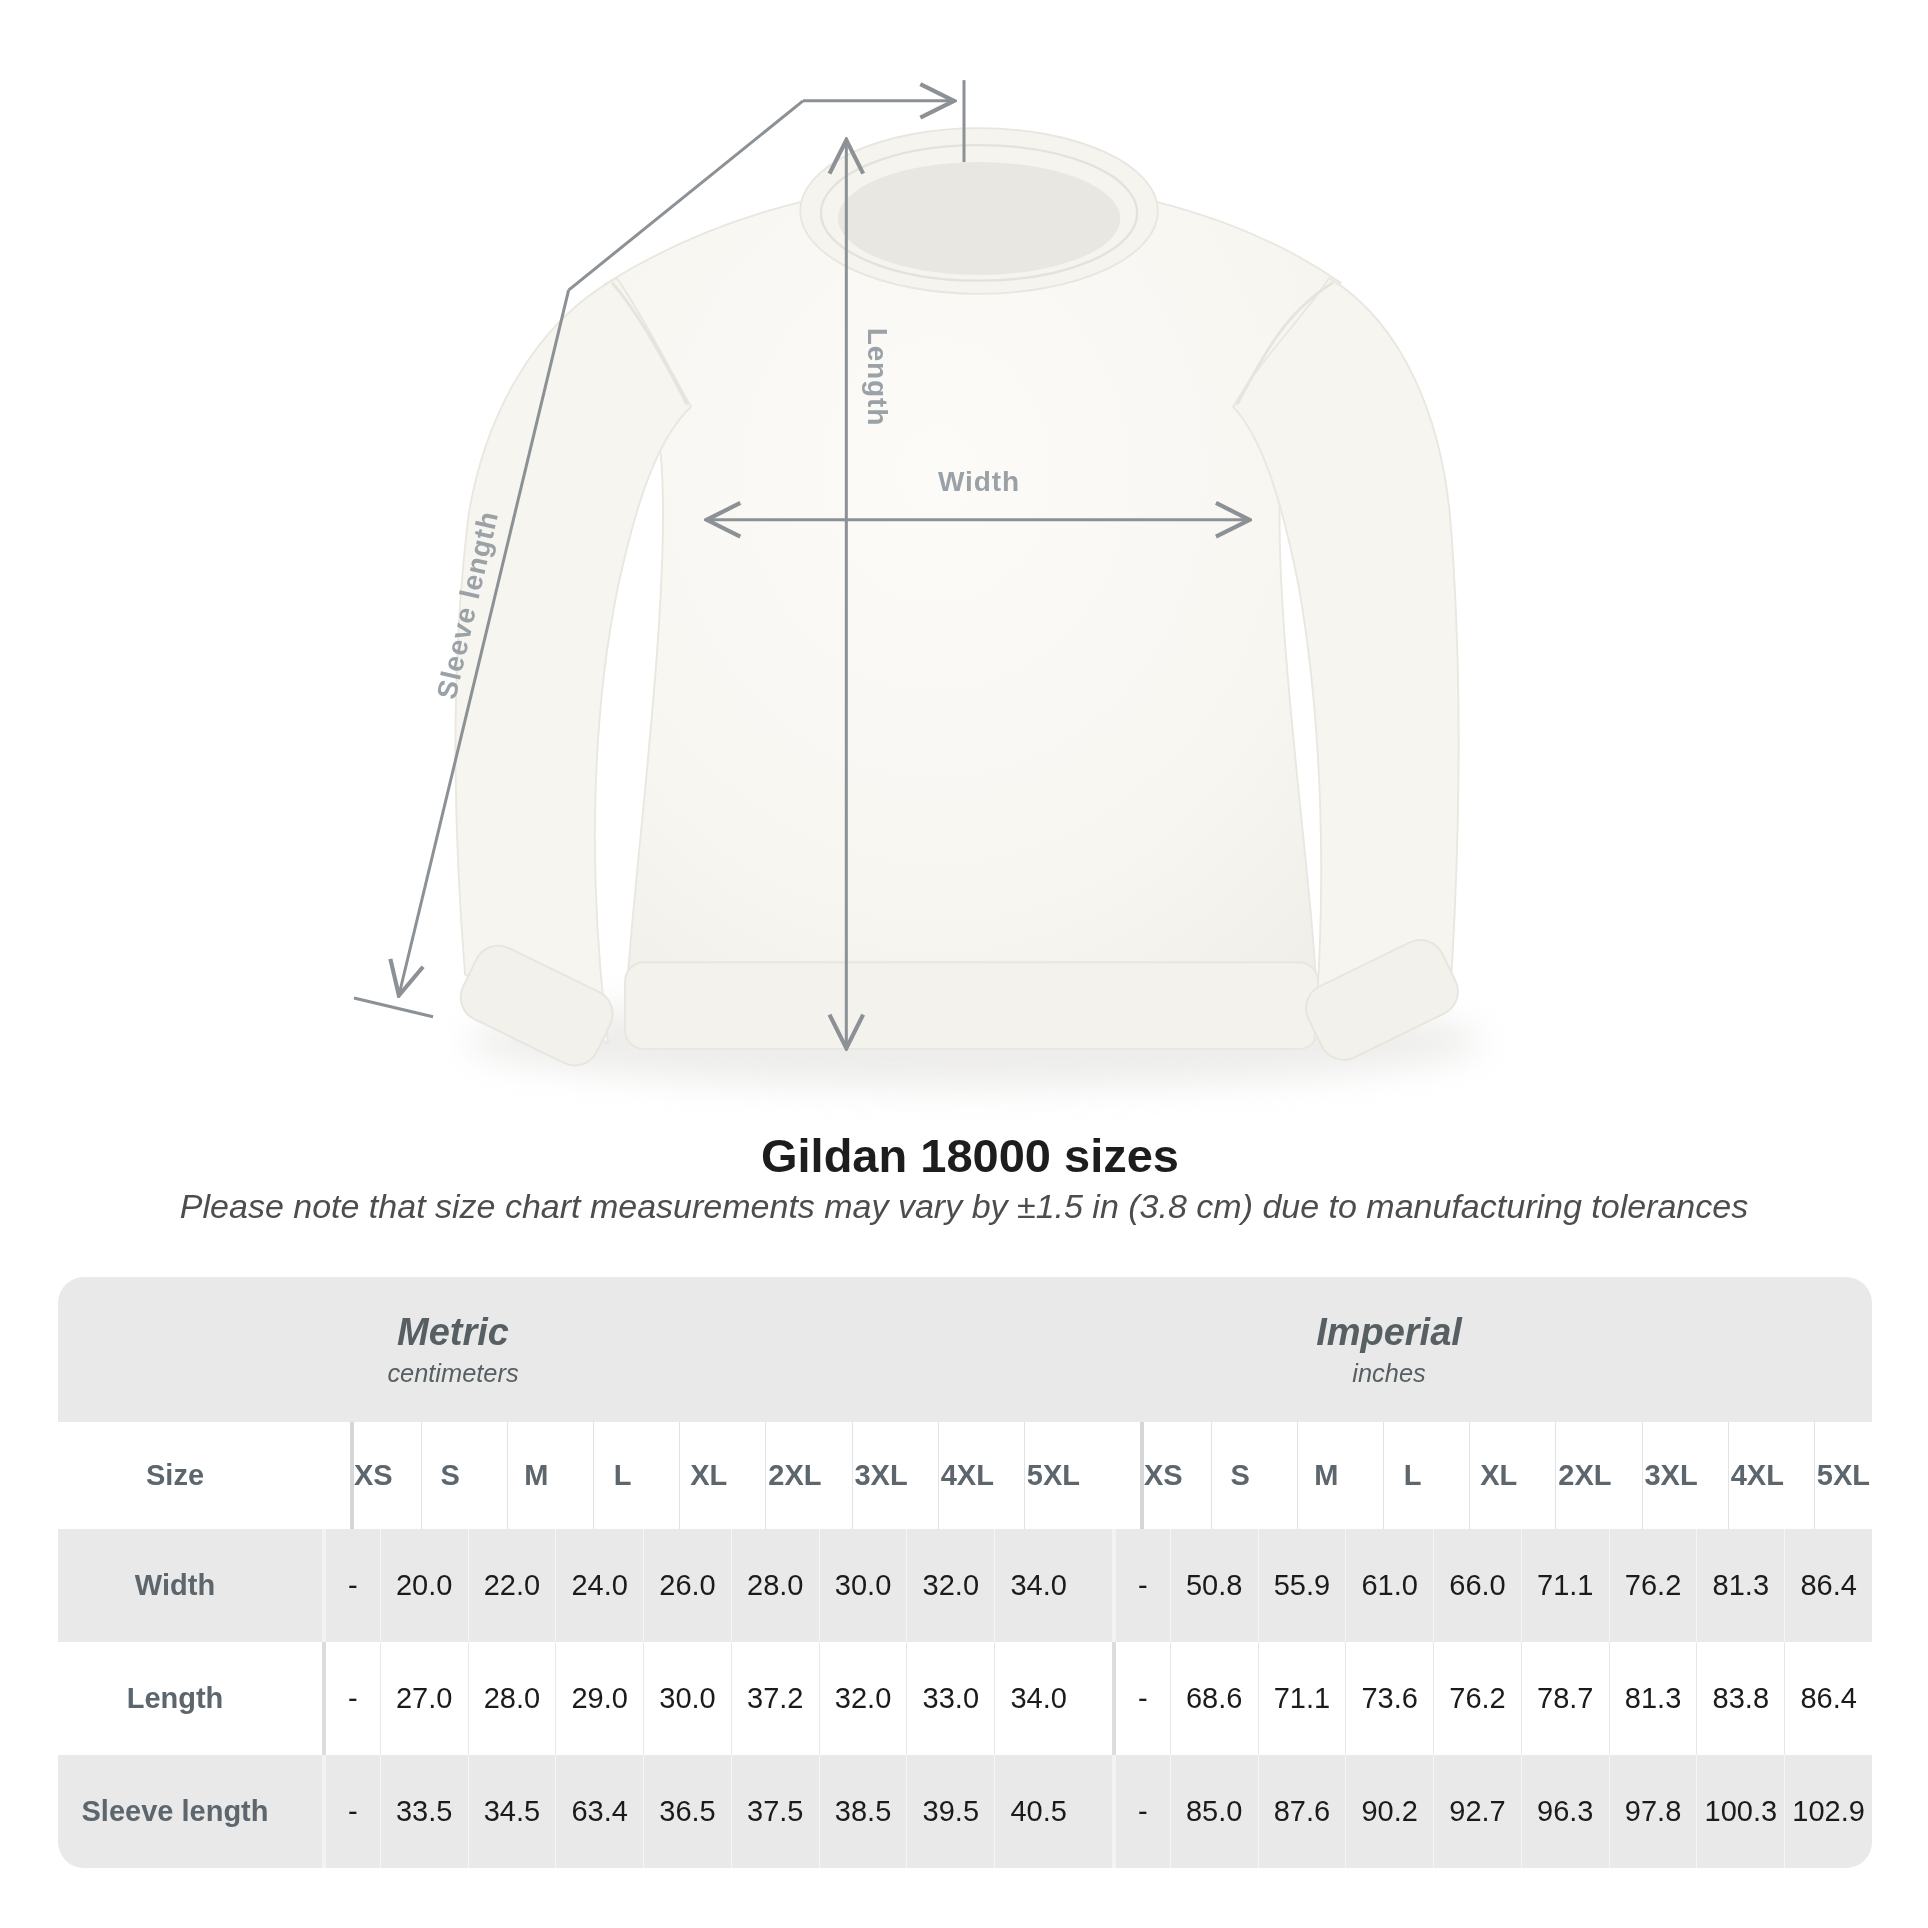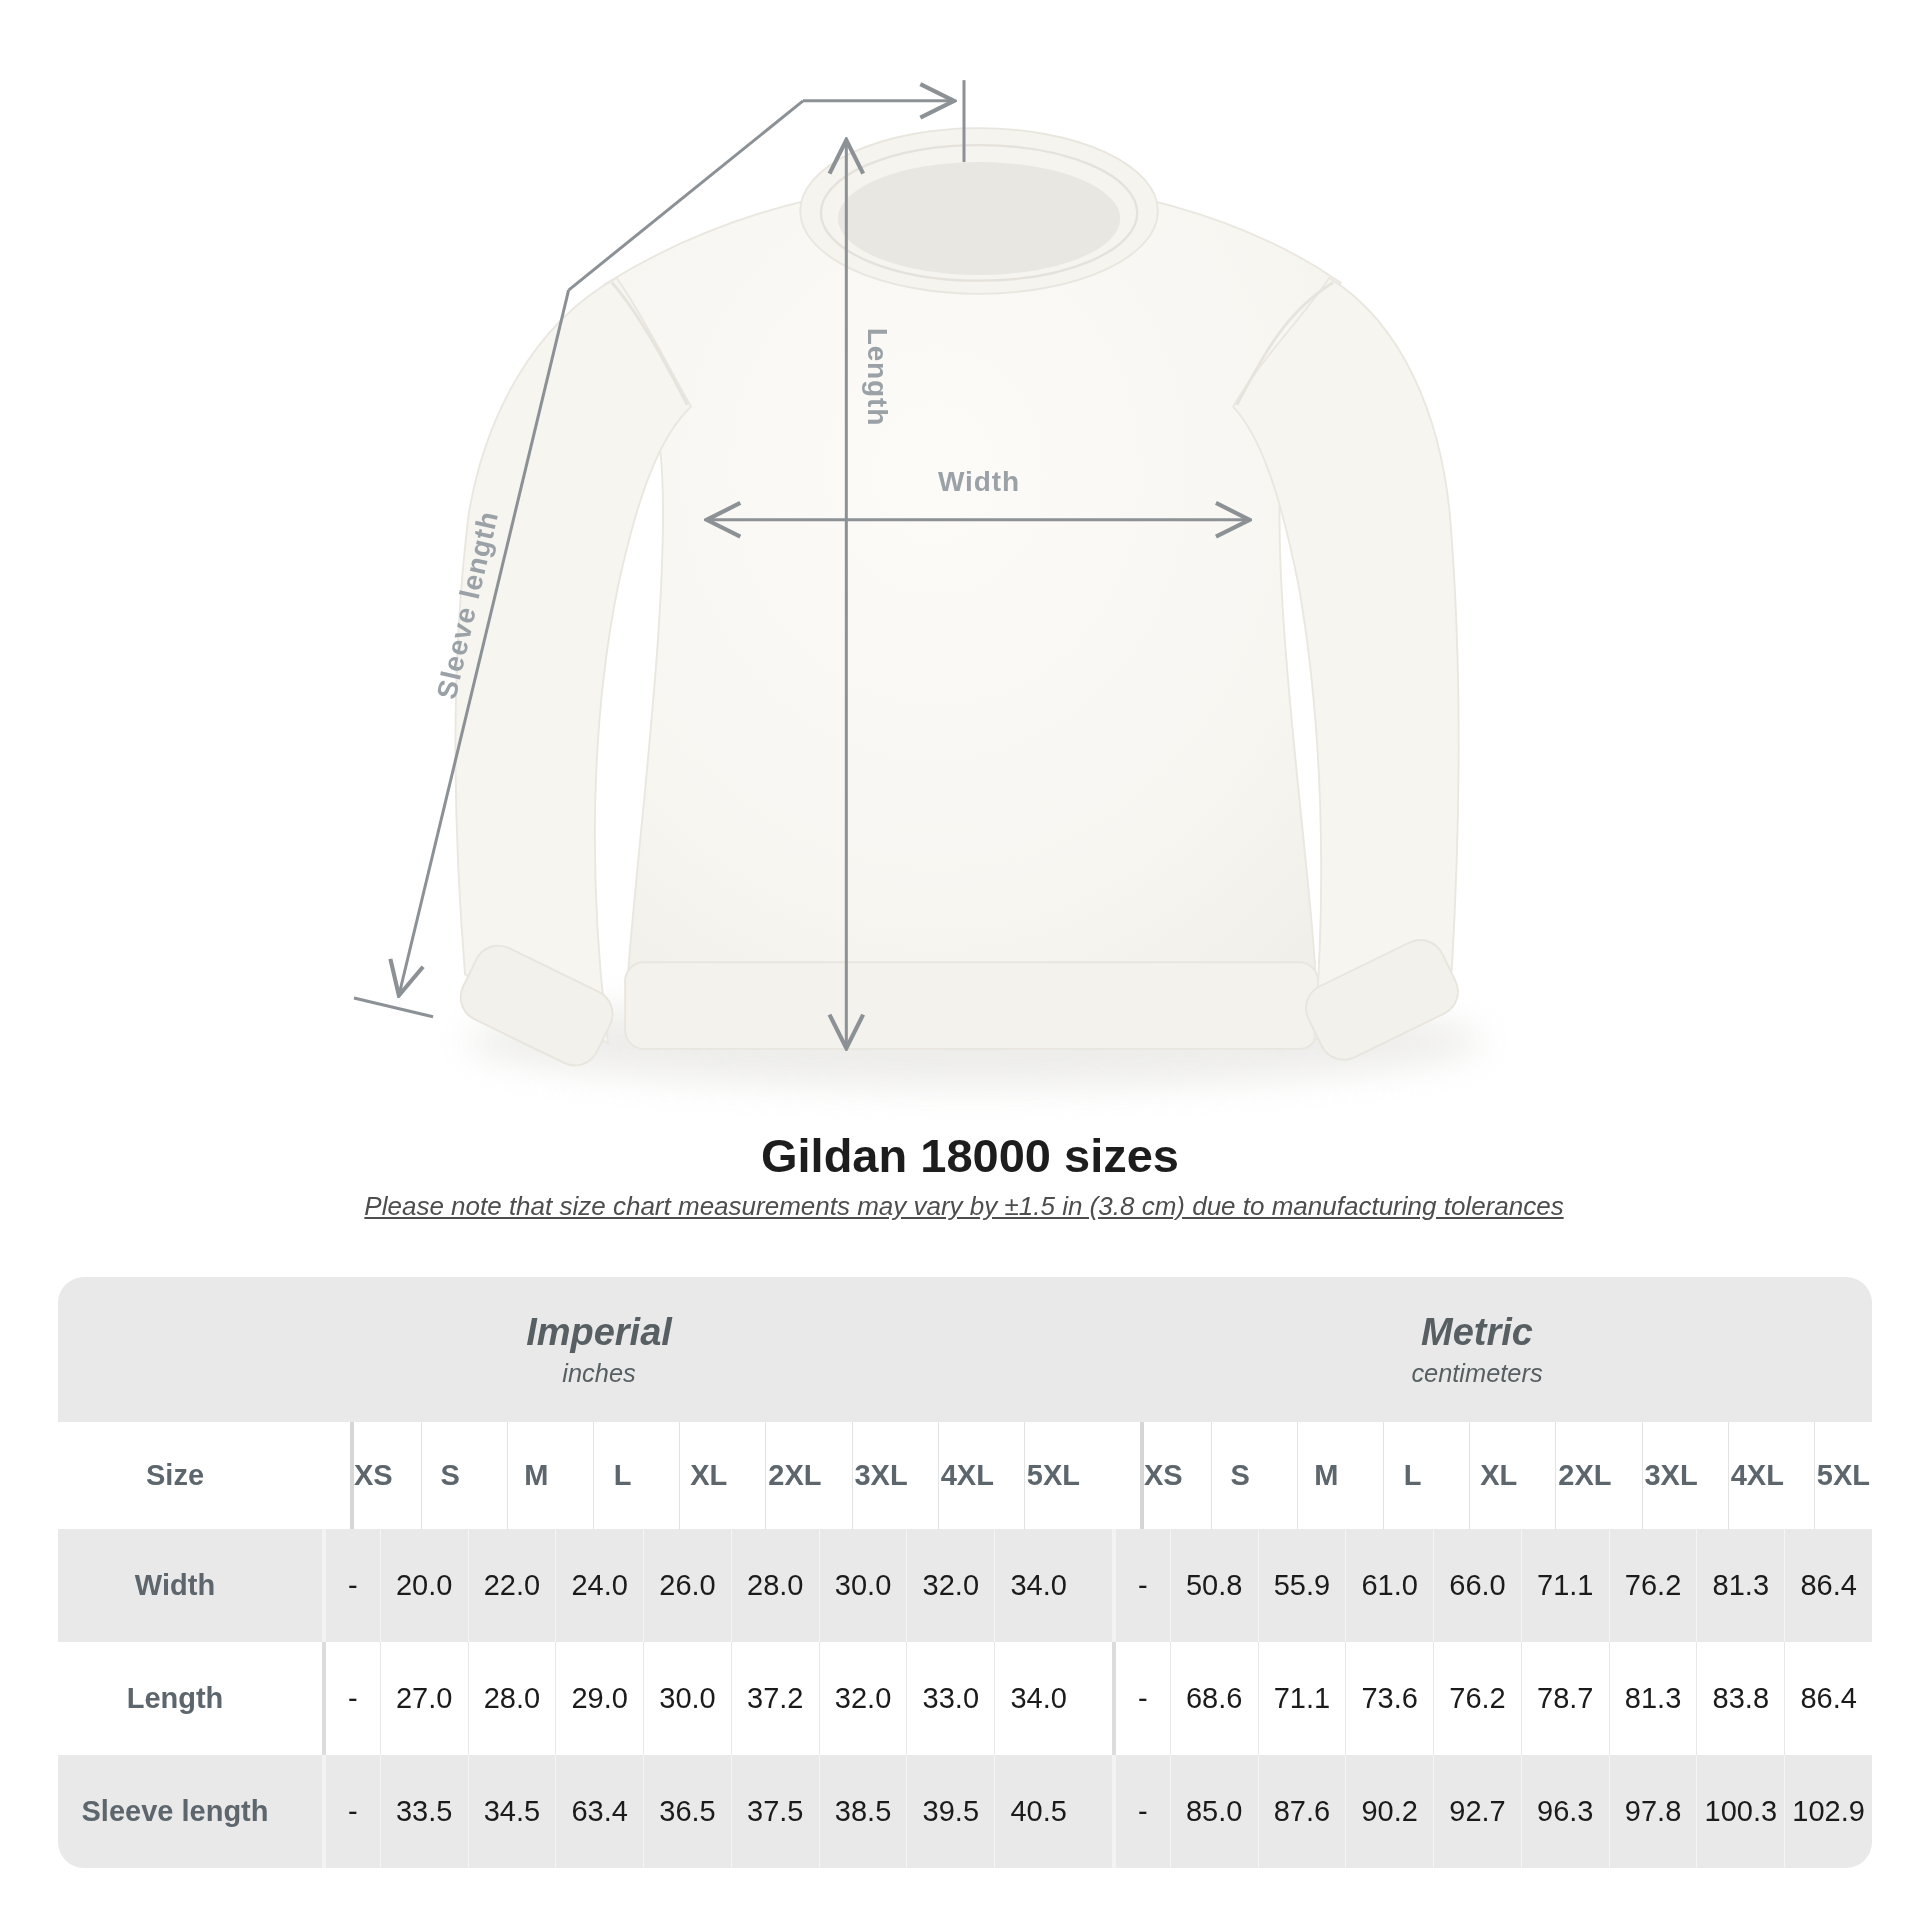--- a/index.html
+++ b/index.html
@@ -10,21 +10,21 @@
   #figure-svg{position:absolute;left:0;top:0;}
   .dim-label{position:absolute;color:#9aa1a7;font-weight:bold;font-size:28px;letter-spacing:0.9px;white-space:nowrap;}
   #width-label{left:979px;top:482px;transform:translate(-50%,-50%);}
   #length-label{left:877px;top:377px;transform:translate(-50%,-50%) rotate(90deg);}
   #sleeve-label{left:468px;top:605px;transform:translate(-50%,-50%) rotate(-77deg);}
 
   
   #page-title{position:absolute;left:0;top:1128px;width:100%;text-align:center;
               font-size:47px;font-weight:bold;color:#1d1d1d;line-height:56px;margin-left:6px;}
   #page-subtitle{position:absolute;left:0;top:1186px;width:100%;text-align:center;
-              font-style:italic;font-size:26px;color:#4d4d4d;line-height:40px;text-decoration:underline;}
+              font-style:italic;font-size:34px;color:#4d4d4d;line-height:40px;}
 
   
   #size-table{position:absolute;left:58px;top:1277px;width:1814px;height:591px;
               border-radius:26px;overflow:hidden;background:#ffffff;}
   .units-row{display:flex;height:145px;background:#e9e9e9;}
   .unit-group{display:flex;flex-direction:column;justify-content:center;align-items:center;row-gap:5.6px;}
   .unit-group.imperial{width:1024px;padding-left:58px;box-sizing:content-box;width:966px;}
   .unit-group.metric{flex:1;}
   .unit-name{font-size:38px;font-weight:bold;font-style:italic;color:#575f63;}
   .unit-sub{font-size:25.4px;font-style:italic;color:#575f63;}
@@ -117,27 +117,27 @@
   <div id="length-label" class="dim-label">Length</div>
   <div id="width-label" class="dim-label">Width</div>
   <div id="sleeve-label" class="dim-label">Sleeve length</div>
 
   <div id="page-title">Gildan 18000 sizes</div>
   <div id="page-subtitle">Please note that size chart measurements may vary by ±1.5 in (3.8 cm) due to manufacturing tolerances</div>
 
   <div id="size-table">
 
     <div class="units-row">
+      <div class="unit-group metric">
+        <div class="unit-name">Metric</div>
+        <div class="unit-sub">centimeters</div>
+      </div>
       <div class="unit-group imperial">
         <div class="unit-name">Imperial</div>
         <div class="unit-sub">inches</div>
-      </div>
-      <div class="unit-group metric">
-        <div class="unit-name">Metric</div>
-        <div class="unit-sub">centimeters</div>
       </div>
     </div>
 
     <div class="t-row header">
       <div class="cell lbl">Size</div>
       <div class="cell lbl strong">XS</div>
       <div class="cell lbl">S</div>
       <div class="cell lbl">M</div>
       <div class="cell lbl">L</div>
       <div class="cell lbl">XL</div>

